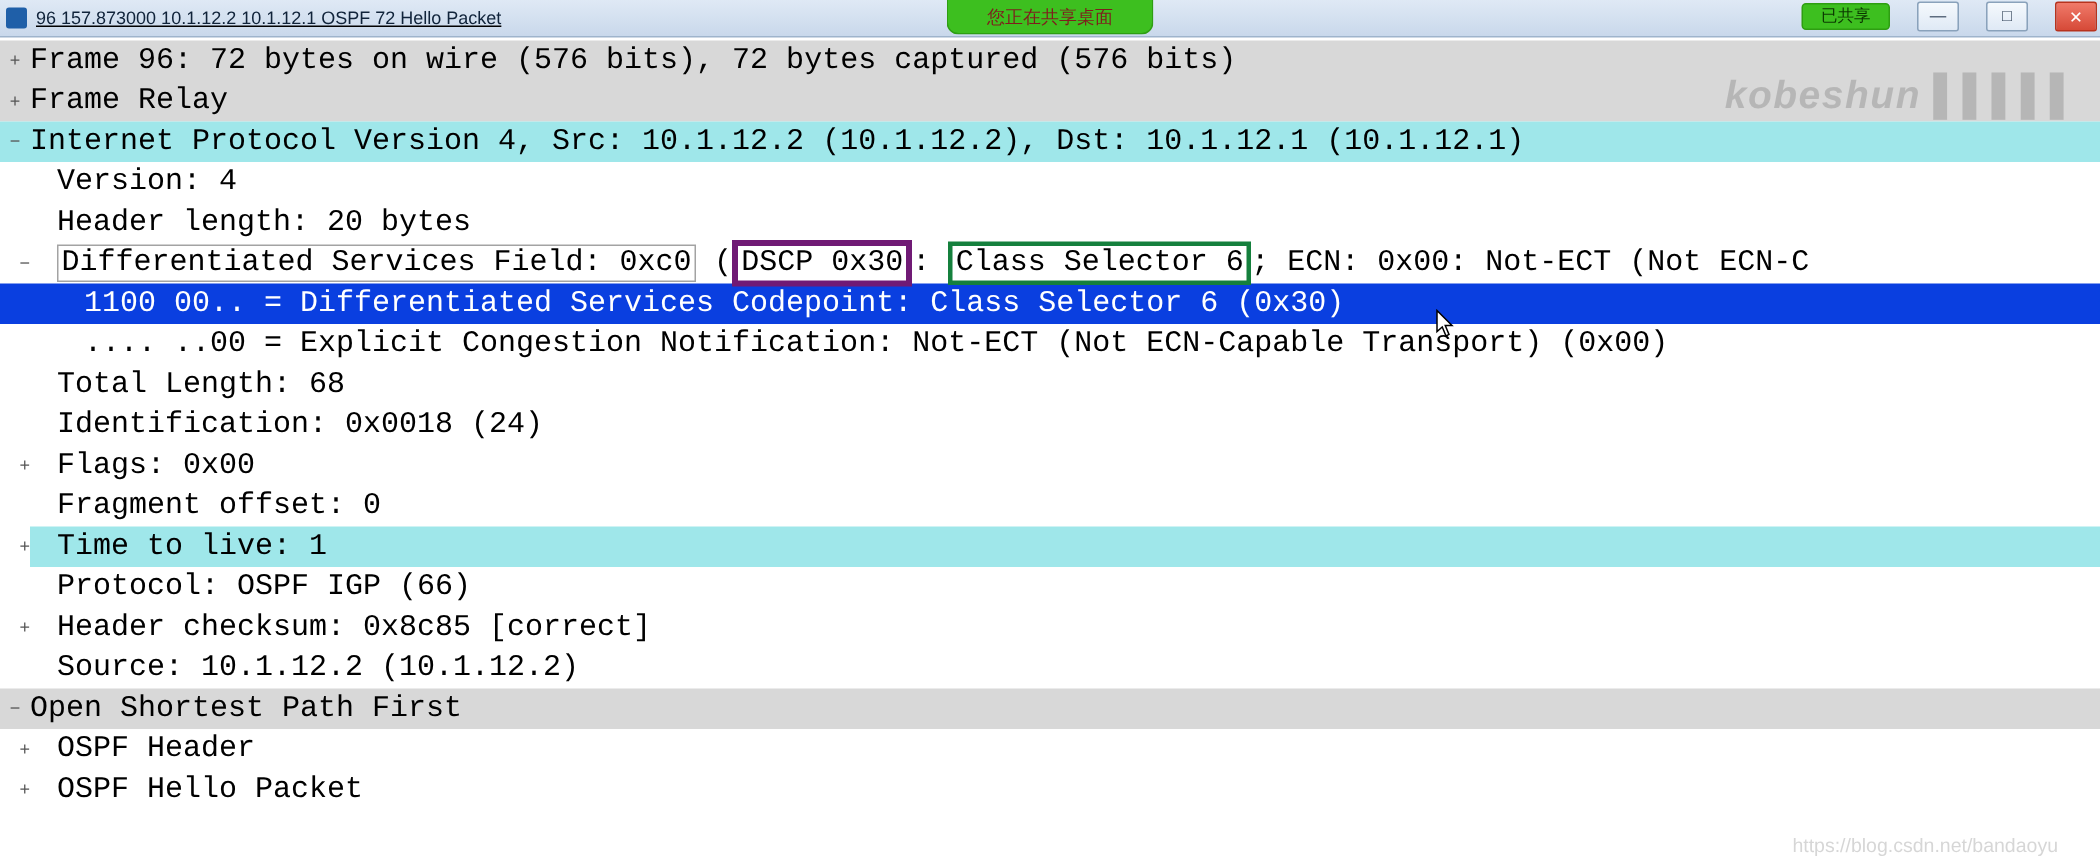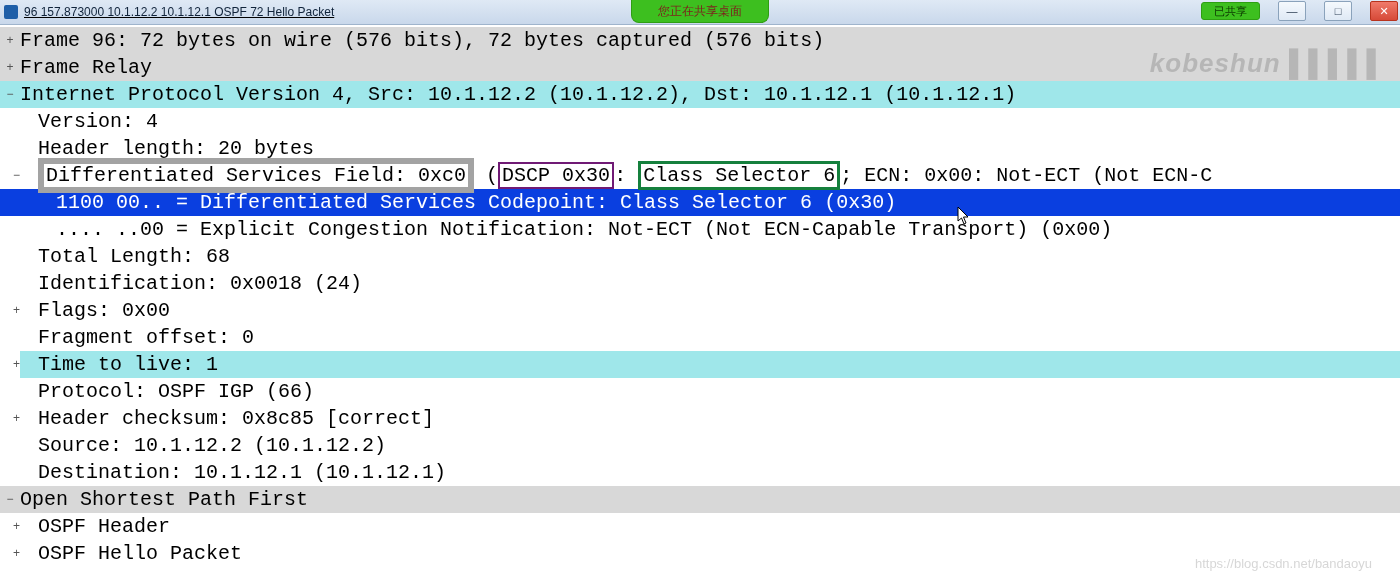--- a/index.html
+++ b/index.html
@@ -80,22 +80,22 @@
     user-select: none;
   }
   .indent { display:inline-block; }
   .content {
     flex: 1 1 auto;
     padding-right: 4px;
   }
   .hl-gray    { background: #d8d8d8; }
   .hl-cyan    { background: #9fe7ea; }
   .hl-blue    { background: #0a3fe0; color: #ffffff; }
-  .box-red   { border: 6px solid #a3a3a3; padding: 0 2px; }
-  .box-green { border: 2px solid #701a75; padding: 0 2px; }
+  .box-red   { border: 1px solid #a3a3a3; padding: 0 2px; }
+  .box-green { border: 4px solid #701a75; padding: 0 2px; }
   .box-orange{ border: 3px solid #15803d; padding: 0 2px; }
   .watermark1 {
     position: absolute;
     top: 48px; right: 14px;
     color: rgba(120,120,120,0.35);
     font-family: Arial, sans-serif;
     font-weight: bold; font-style: italic;
     font-size: 26px; letter-spacing: 1px;
     pointer-events: none;
   }
@@ -213,24 +213,20 @@
         <span>+</span>
       </div>
     <div class="content"><span class="indent" style="width:18px"></span><span>Header checksum: 0x8c85 [correct]</span></div>
   </div>
 
   <div class="row">
     <div class="gutter"></div>
     <div class="content"><span class="indent" style="width:18px"></span><span>Source: 10.1.12.2 (10.1.12.2)</span></div>
   </div>
 
-  <div class="row">
-    <div class="gutter"></div>
-    <div class="content"><span class="indent" style="width:18px"></span><span>Destination: 10.1.12.1 (10.1.12.1)</span></div>
-  </div>
 
   <div class="row hl-gray">
     <div class="gutter">−</div>
     <div class="content">Open Shortest Path First</div>
   </div>
 
   <div class="row">
     <div class="gutter" style="justify-content:flex-end">
         <span>+</span>
       </div>

